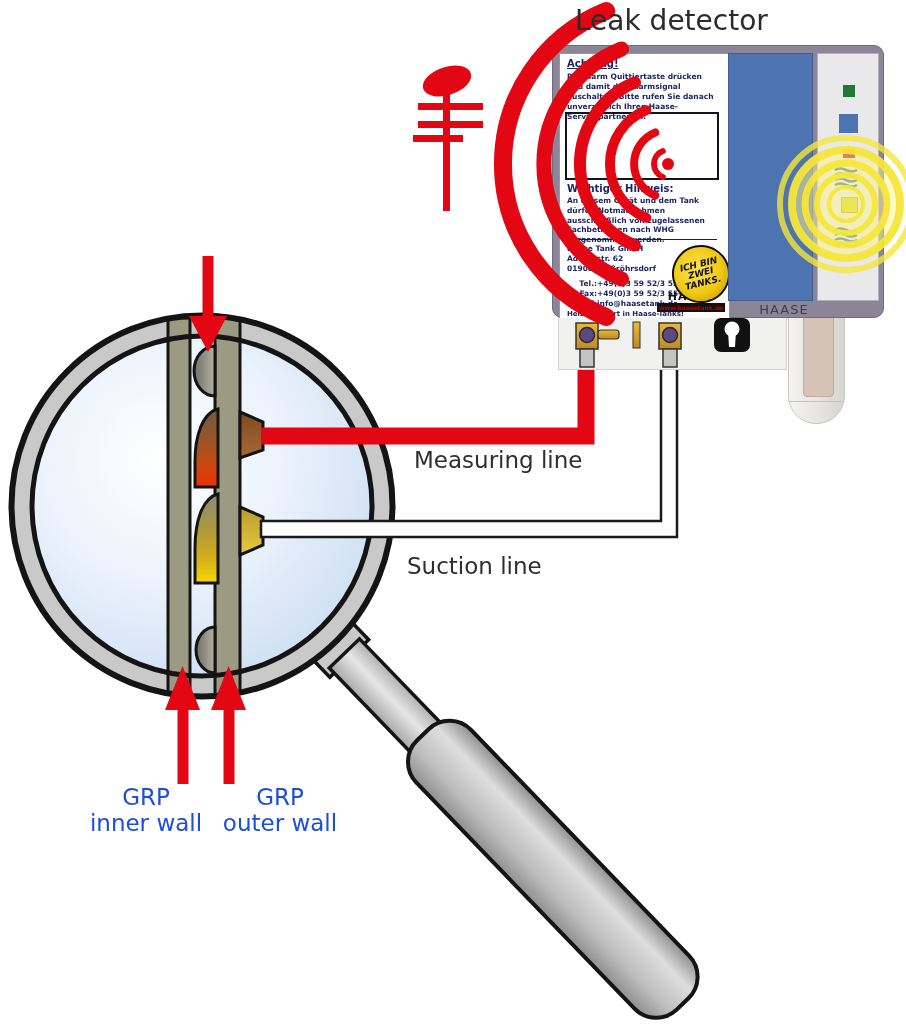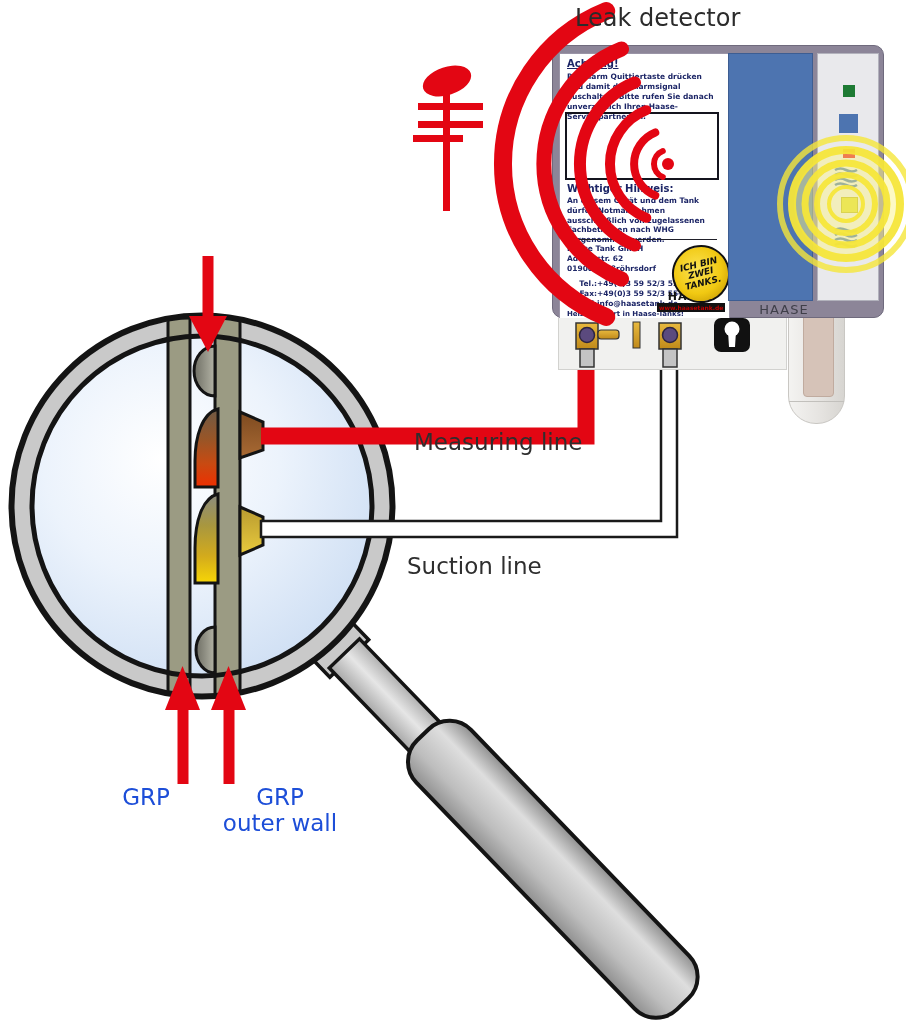--- a/index.html
+++ b/index.html
@@ -3,21 +3,21 @@
 <meta charset="utf-8">
 <style>
   html,body{margin:0;padding:0;background:#fff;}
   .canvas{position:relative;width:906px;height:1024px;background:#ffffff;overflow:hidden;
           font-family:"DejaVu Sans","Liberation Sans",sans-serif;}
   .abs{position:absolute;}
   svg{display:block;}
 
   
   .ann{position:absolute;color:#2e2e2e;font-size:23px;line-height:1.25;white-space:nowrap;}
-  .title{position:absolute;left:575px;top:4px;font-size:24px;color:#2b2b2b;}
+  .title{position:absolute;left:575px;top:4px;font-size:28px;color:#2b2b2b;}
   .grp{position:absolute;top:784px;text-align:center;width:150px;font-size:23px;color:#1d4ed8;line-height:1.15;}
 
   
   .device{position:absolute;left:552px;top:45px;width:332px;height:273px;z-index:2;
           background:#8c8598;border:1px solid #6f6a7d;border-radius:10px;box-sizing:border-box;}
   .label-card{position:absolute;left:6px;top:7px;width:169px;height:264px;background:#fff;
               border:1px solid #9a94a6;overflow:visible;color:#1c2566;}
   .label-card *{color:#1c2566;}
   .warn-title{position:absolute;top:4px;left:7px;font-size:10px;font-weight:bold;text-decoration:underline;}
   .warn-body{position:absolute;top:18px;left:7px;width:152px;font-size:7.5px;font-weight:bold;line-height:1.32;}
@@ -280,23 +280,24 @@
       <path d="M662.8 151.0 A14 14 0 0 0 662.8 177.0" stroke-width="6"></path>
       <path d="M655.3 132.5 A34 34 0 0 0 655.3 195.5" stroke-width="8"></path>
       <path d="M646.3 110.2 A58 58 0 0 0 646.3 217.8" stroke-width="10"></path>
       <path d="M635.0 82.4 A88 88 0 0 0 635.0 245.6" stroke-width="12"></path>
       <path d="M621.5 49.0 A124 124 0 0 0 621.5 279.0" stroke-width="15"></path>
       <path d="M606.2 11.0 A165 165 0 0 0 606.2 317.0" stroke-width="18"></path>
     </g>
   </svg>
 
   <div class="title z4 abs">Leak detector</div>
-  <div class="ann z4" style="left:414px;top:428px;">Measuring line</div>
+  <div class="ann z4" style="left:414px;top:446px;">Measuring line</div>
   <div class="ann z4" style="left:407px;top:552px;">Suction line</div>
   <div class="grp z4" style="left:71px;">
     <div>GRP</div>
+    <div>inner wall</div>
   </div>
   <div class="grp z4" style="left:205px;">
     <div>GRP</div>
     <div>outer wall</div>
   </div>
 
 </div>
 
 </body></html>

